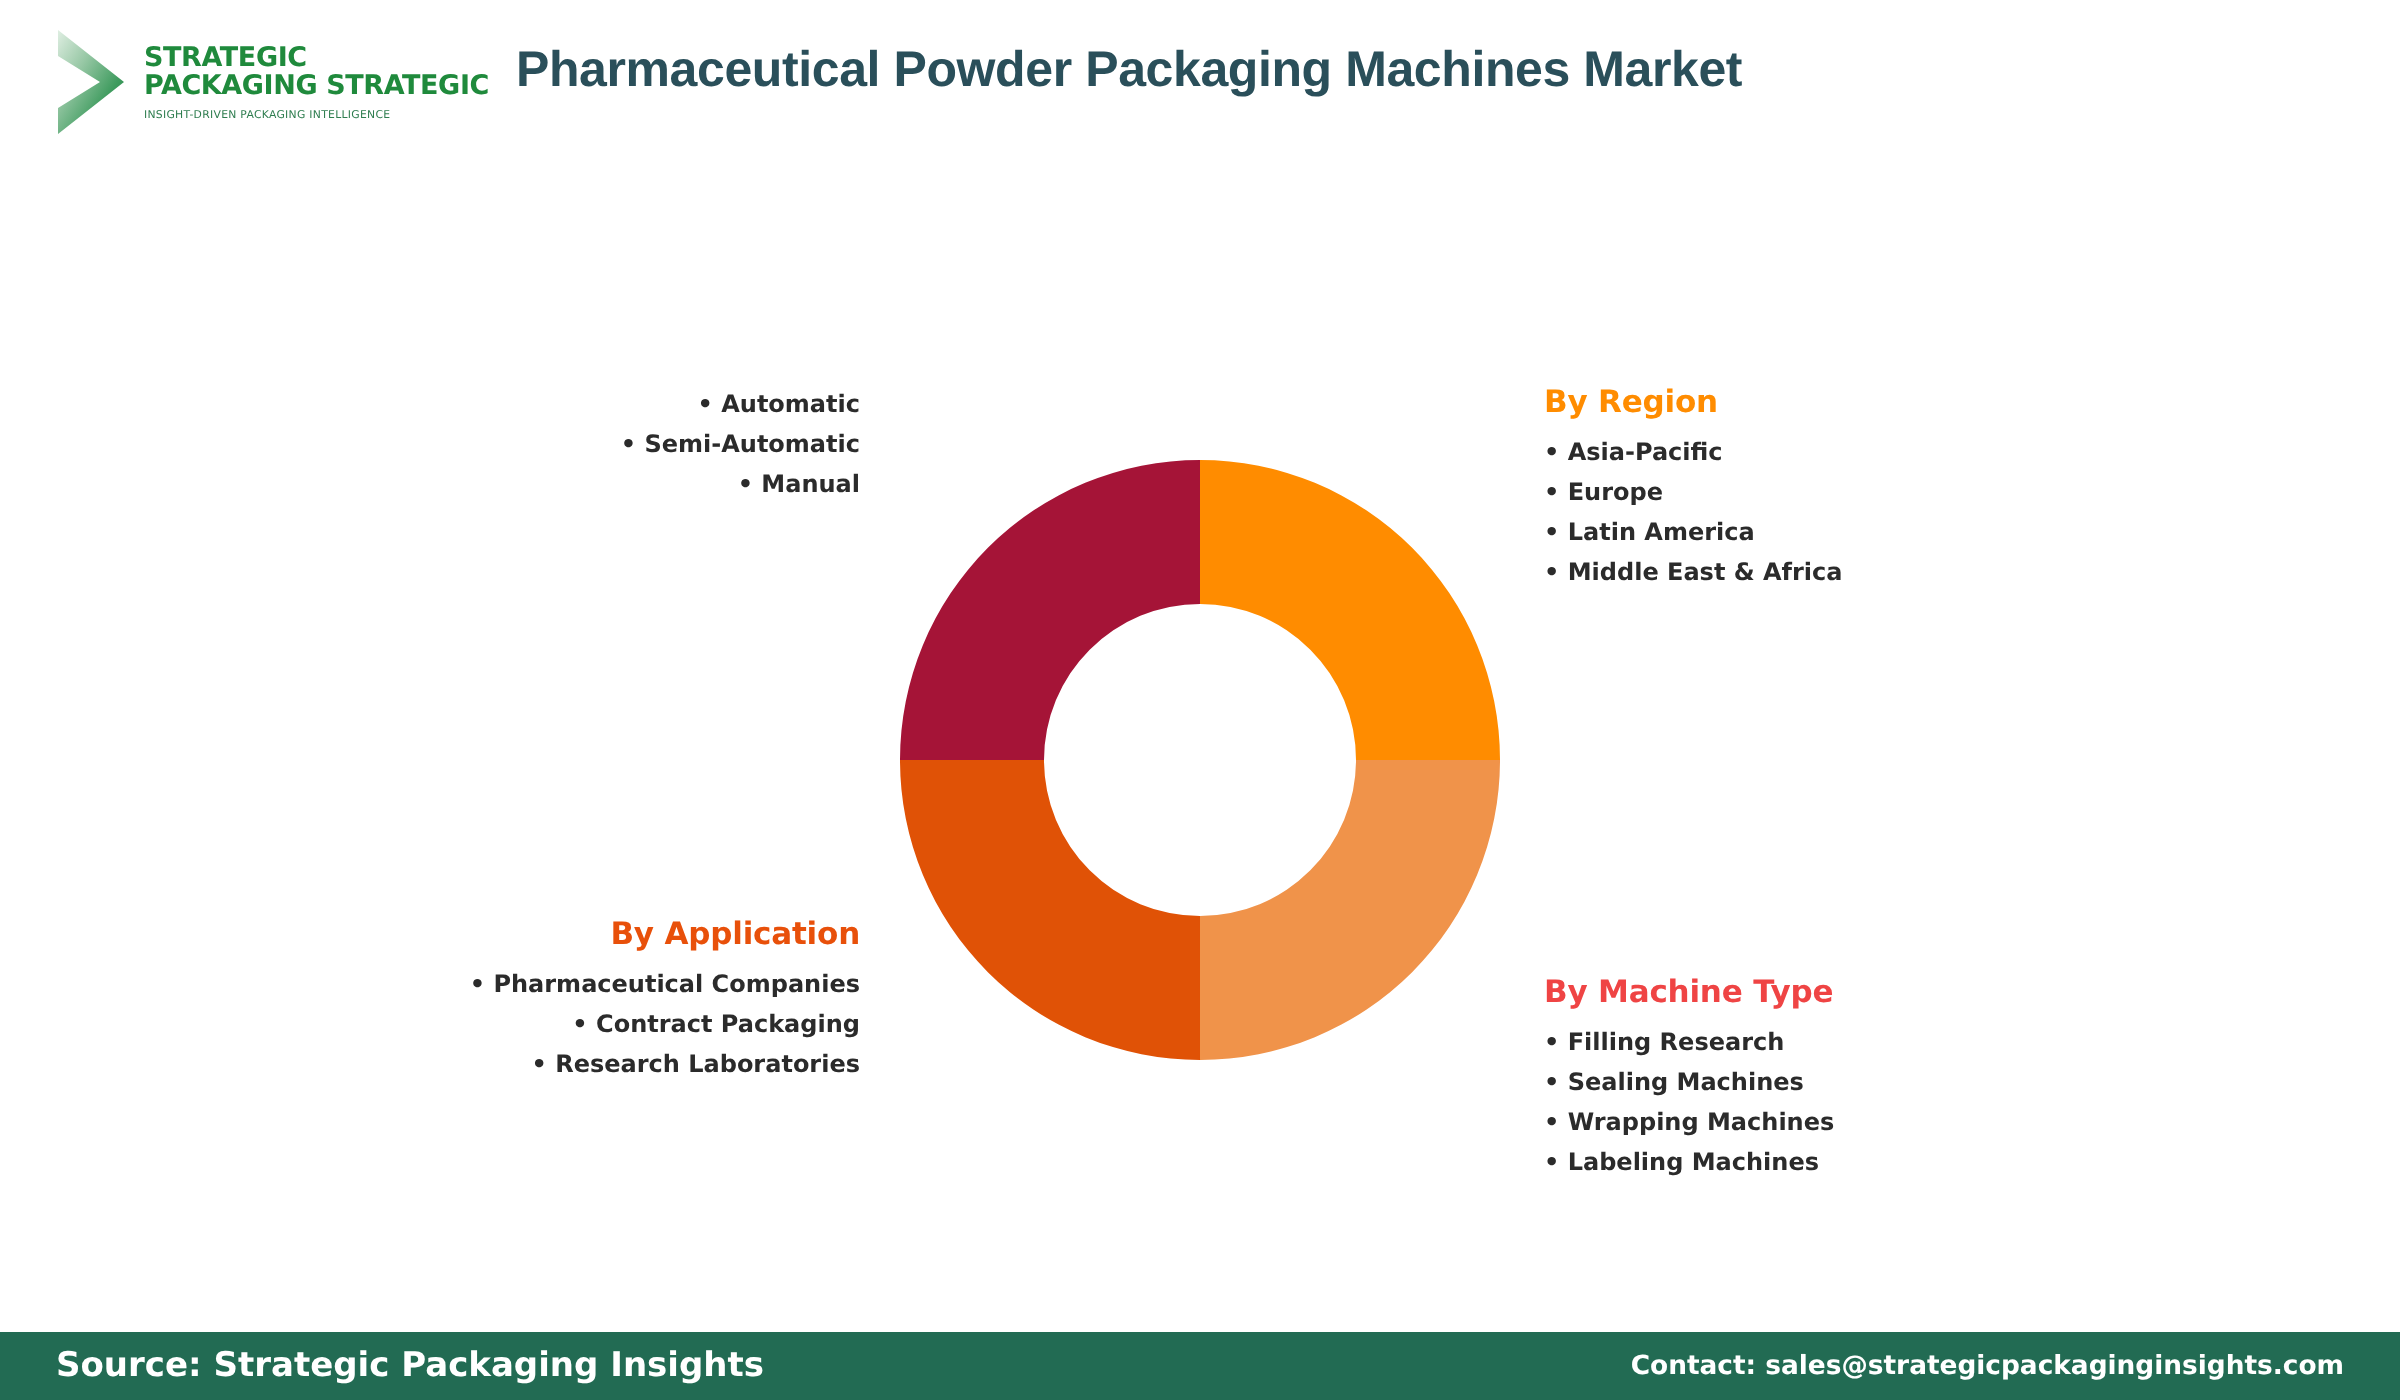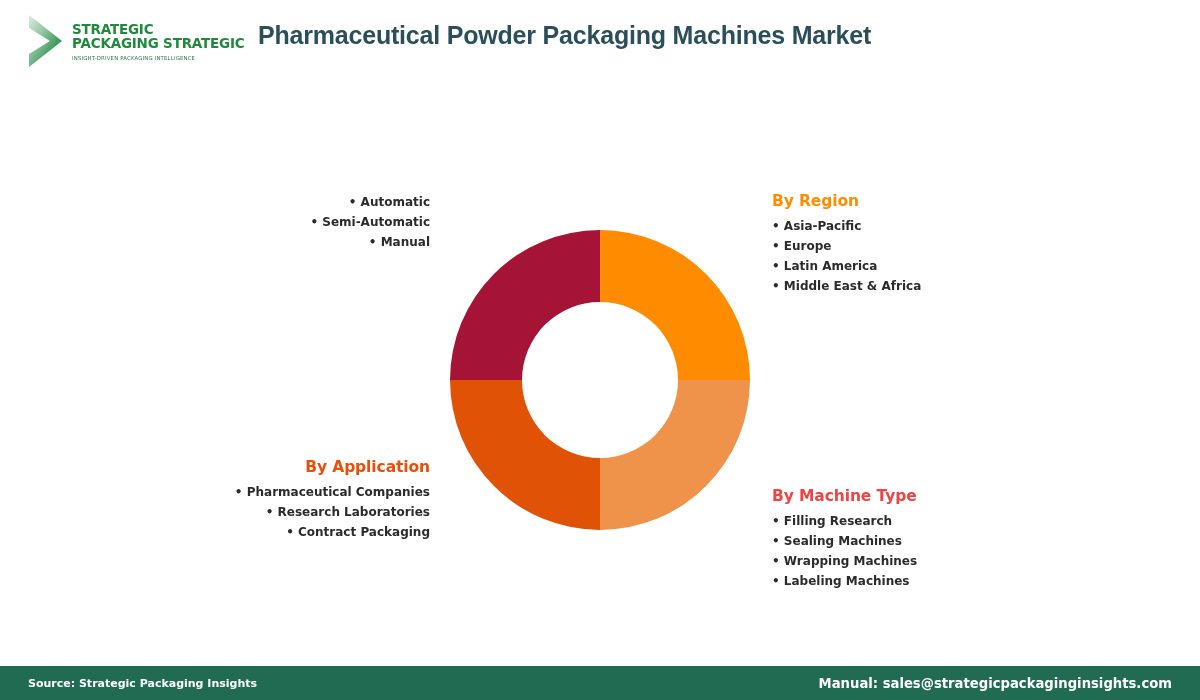--- a/index.html
+++ b/index.html
@@ -127,21 +127,21 @@
     width: 1200px;
     height: 34px;
     background: #226B53;
     display: flex;
     align-items: center;
     justify-content: space-between;
   }
   .footer-left {
     margin-left: 28px;
     font-family: "DejaVu Sans", "Liberation Sans", sans-serif;
-    font-size: 11px;
+    font-size: 17px;
     font-weight: bold;
     color: #ffffff;
     white-space: nowrap;
   }
   .footer-right {
     margin-right: 28px;
     font-family: "DejaVu Sans", "Liberation Sans", sans-serif;
     font-size: 13.2px;
     font-weight: bold;
     color: #ffffff;
@@ -202,33 +202,33 @@
       <li>• Europe</li>
       <li>• Latin America</li>
       <li>• Middle East &amp; Africa</li>
     </ul>
   </div>
 
   <div class="seg-group align-right" id="group-application">
     <div class="seg-title" style="color:#E8500A;">By Application</div>
     <ul class="seg-list">
       <li>• Pharmaceutical Companies</li>
+      <li>• Contract Packaging</li>
       <li>• Research Laboratories</li>
-      <li>• Contract Packaging</li>
     </ul>
   </div>
 
   <div class="seg-group align-left" id="group-machine">
     <div class="seg-title" style="color:#ef4444;">By Machine Type</div>
     <ul class="seg-list">
       <li>• Filling Research</li>
       <li>• Sealing Machines</li>
       <li>• Wrapping Machines</li>
       <li>• Labeling Machines</li>
     </ul>
   </div>
 
   <div class="footer-bar">
     <div class="footer-left">Source: Strategic Packaging Insights</div>
-    <div class="footer-right">Manual: sales@strategicpackaginginsights.com</div>
+    <div class="footer-right">Contact: sales@strategicpackaginginsights.com</div>
   </div>
 
 </div>
 
 </body></html>

